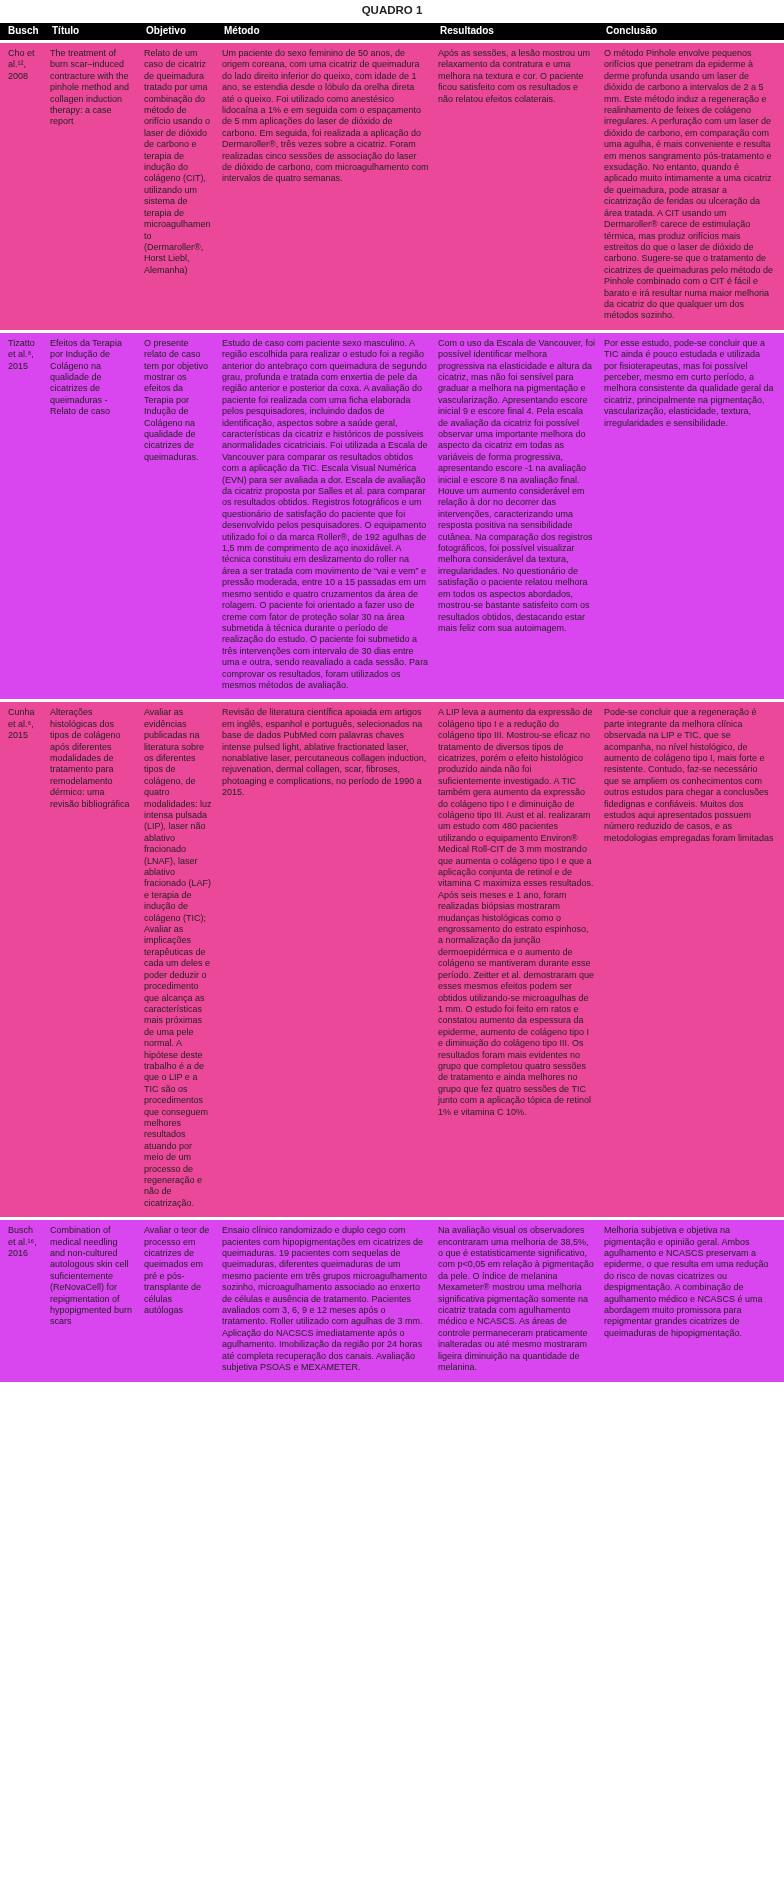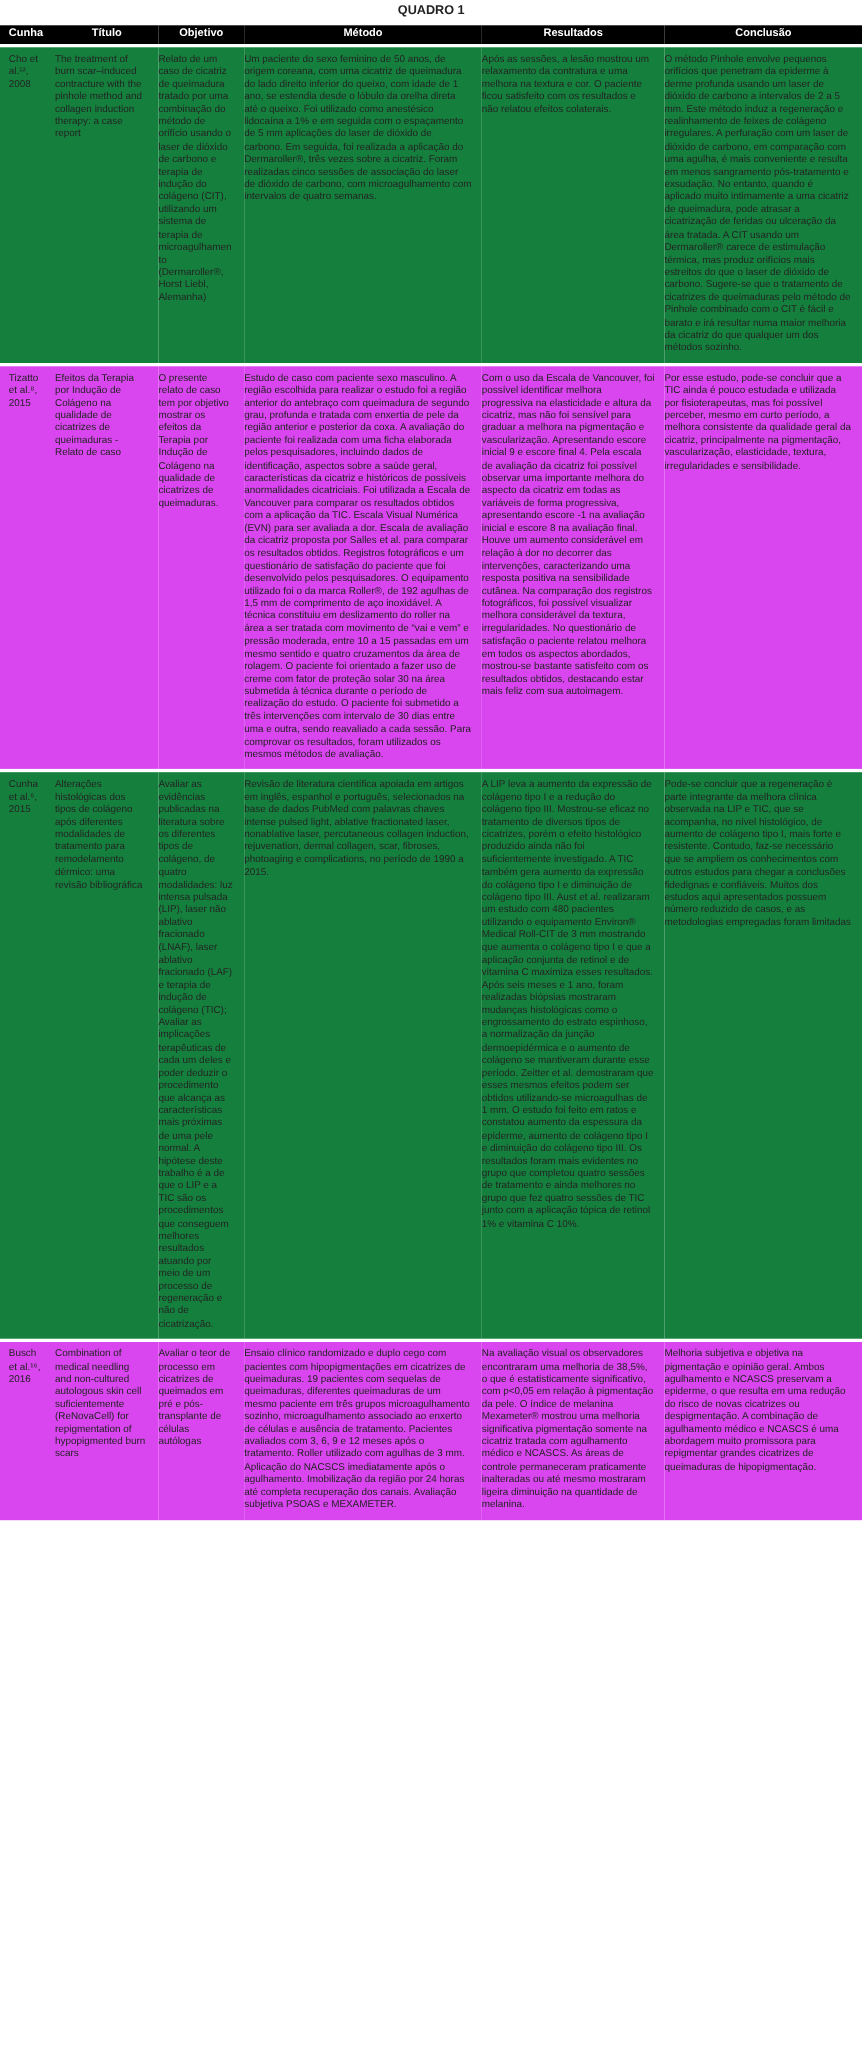--- a/index.html
+++ b/index.html
@@ -41,33 +41,33 @@
   col.c-metodo     { width: 216px; }
   col.c-resultados { width: 166px; }
   col.c-conclusao  { width: 180px; }
   thead th {
     background: #000000;
     color: #ffffff;
     font-weight: bold;
     font-size: 10px;
     line-height: 12px;
     padding: 2px 2px 3px 2px;
-    text-align: center;
+    text-align: left;
   }
   thead th:first-child { text-align: left; padding-left: 8px; }
   tbody td {
     vertical-align: top;
     font-size: 9px;
     line-height: 11.4px;
     padding: 5px 9px 8px 0;
     word-wrap: break-word;
   }
   tbody td:first-child { padding-left: 8px; }
   tr.band-gray td  { background: #d946ef; }
-  tr.band-white td { background: #15803d; }
+  tr.band-white td { background: #ec4899; }
 </style>
 </head>
 <body>
 
 <div class="page">
 
   <div class="caption">
     <div class="t1">QUADRO 1</div>
   </div>
 
@@ -75,21 +75,21 @@
     <colgroup>
       <col class="c-autor">
       <col class="c-titulo">
       <col class="c-objetivo">
       <col class="c-metodo">
       <col class="c-resultados">
       <col class="c-conclusao">
     </colgroup>
     <thead>
       <tr>
-        <th>Cunha</th>
+        <th>Busch</th>
         <th>Título</th>
         <th>Objetivo</th>
         <th>Método</th>
         <th>Resultados</th>
         <th>Conclusão</th>
       </tr>
     </thead>
     <tbody>
       <tr class="band-white">
         <td>Cho et al.¹², 2008</td>

